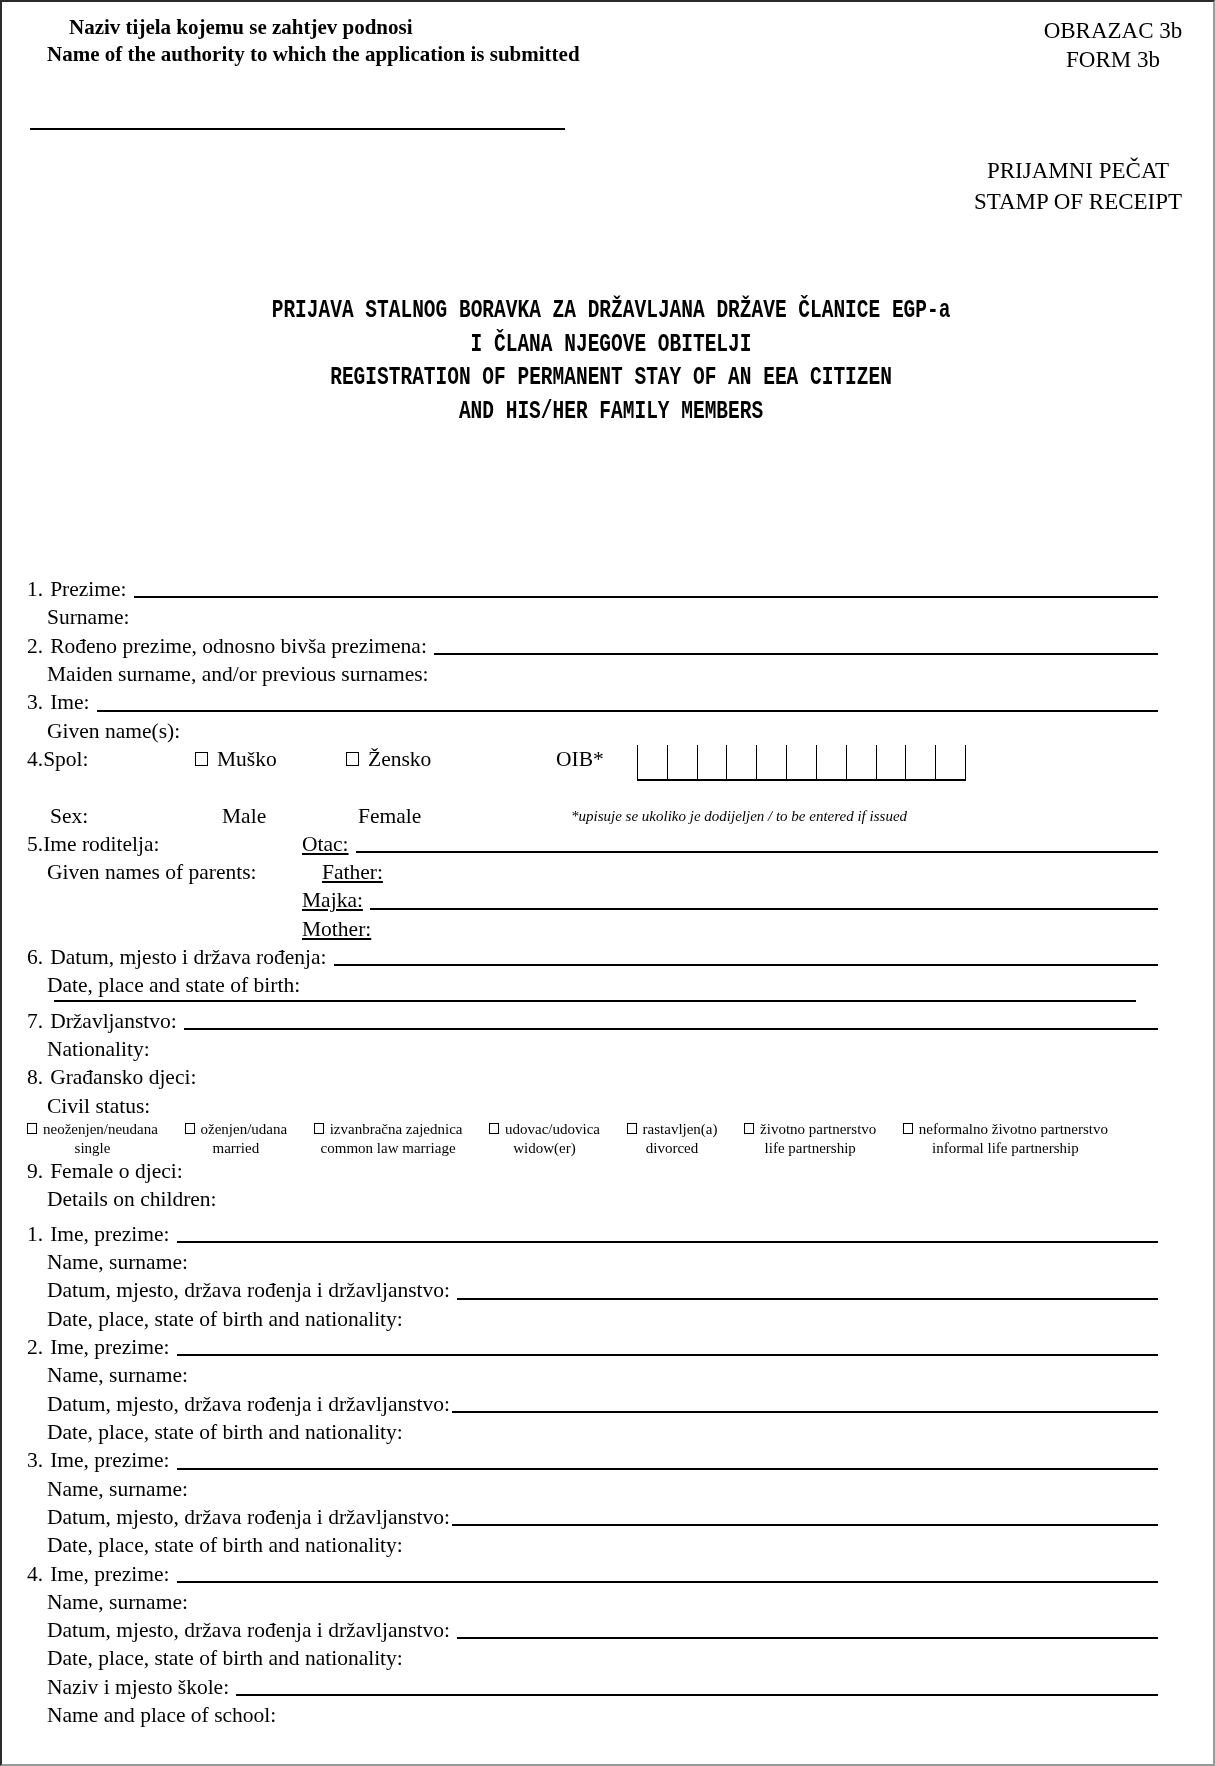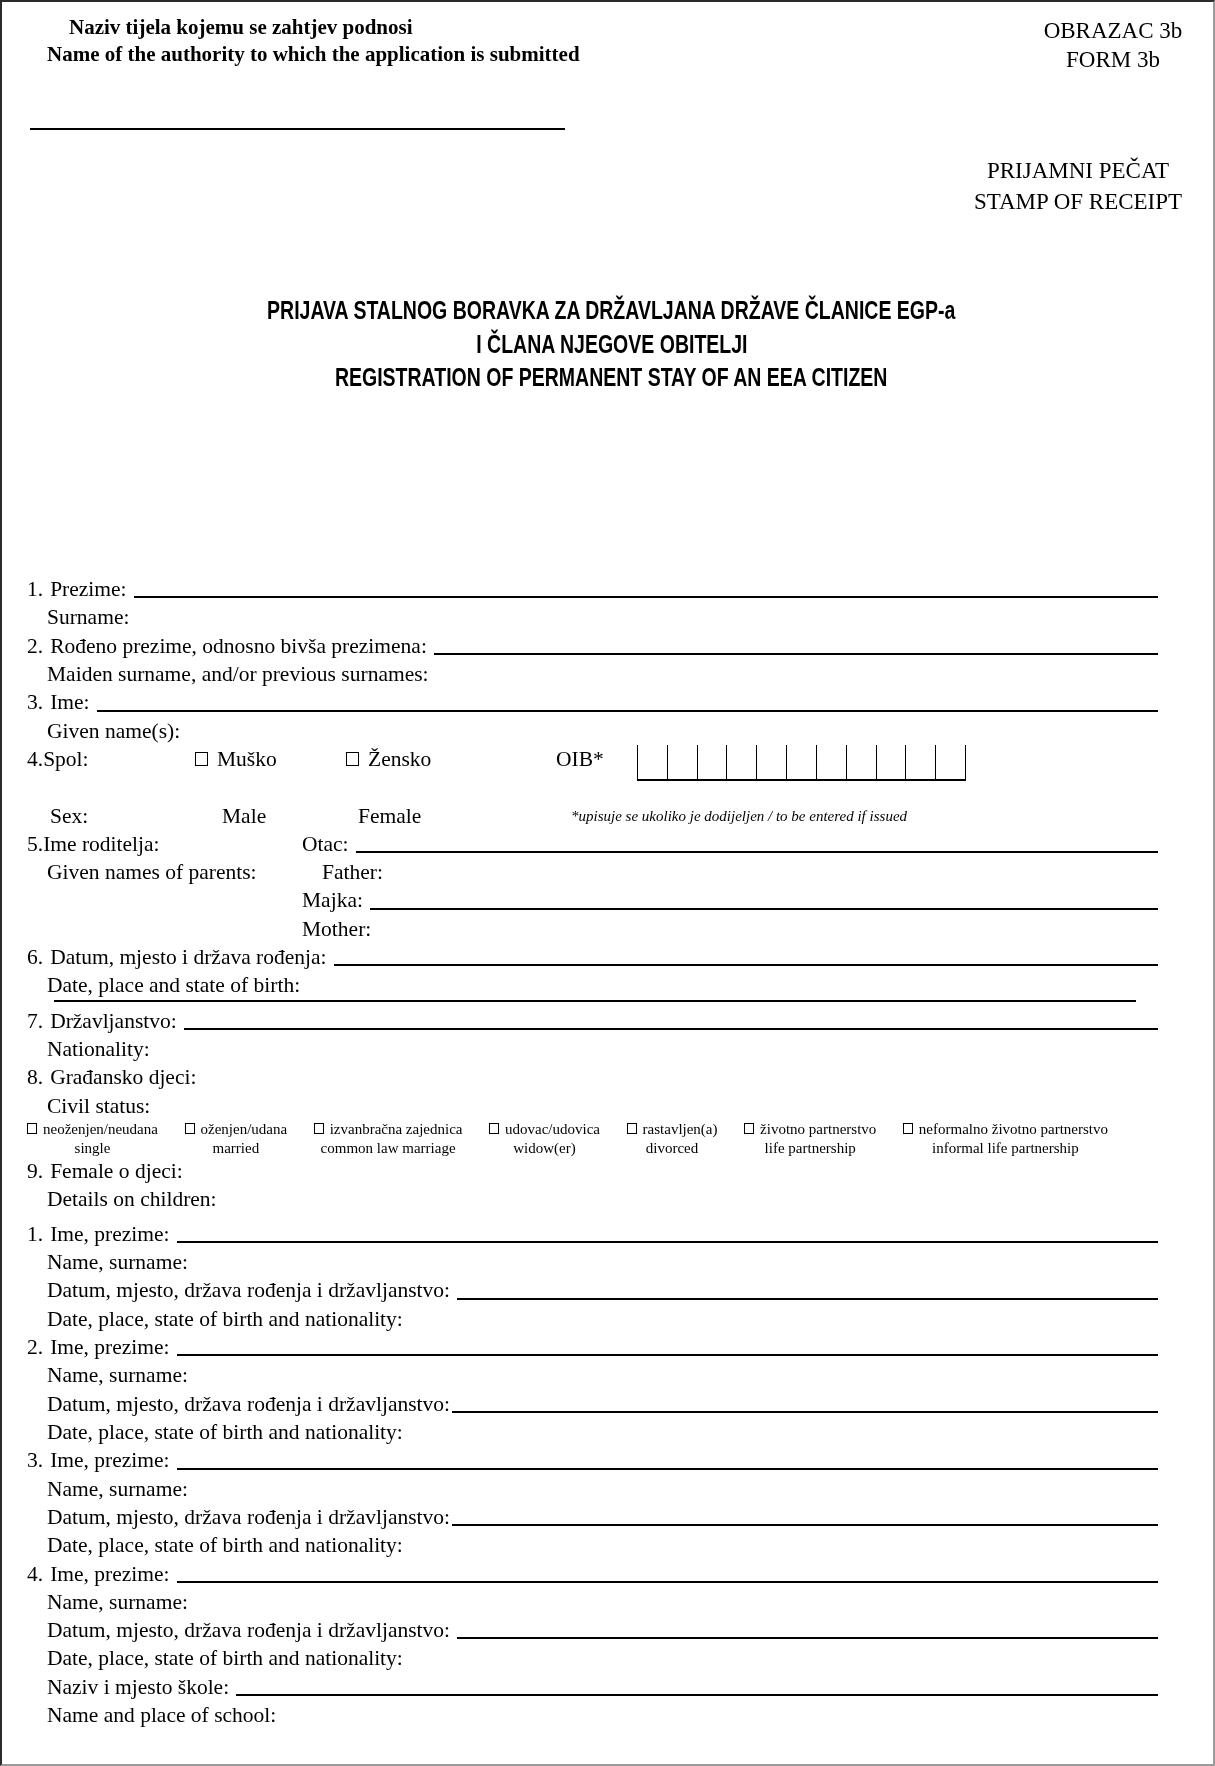--- a/index.html
+++ b/index.html
@@ -18,21 +18,21 @@
 
   
   .authority { position:absolute; left:45px; top:12px; font-size:21px; line-height:27px; white-space:nowrap;font-weight:bold; }
   .authority .l1 { padding-left:22px; }
   .authority-line { position:absolute; left:28px; top:102px; width:535px; height:24px; border-bottom:2px solid #000; }
   .form-code { position:absolute; right:24px; top:14px; width:152px; text-align:center; font-size:23px; line-height:29px; white-space:nowrap; }
   .stamp { position:absolute; right:14px; top:154px; width:242px; text-align:center; font-size:23px; line-height:30.5px; white-space:nowrap; }
 
   
   .title { position:absolute; left:0; right:0; top:292px; text-align:center;
-           font-family:Liberation Sans, sans-serif; font-weight:bold;
+           font-family:Liberation Mono, monospace; font-weight:bold;
            font-size:25px; line-height:33.5px;margin-left:8px; }
   .title div { white-space:nowrap; }
   .title span { display:inline-block; transform:scaleX(0.78); transform-origin:center; }
 
   
   .formbody { position:absolute; left:25px; right:55px; top:573px; font-size:21.5px; }
   .row { display:flex; line-height:28.32px; white-space:nowrap; }
   .row .num { margin-right:7px; }
   .indent { padding-left:20px; }
   .fill-line { flex:1 1 auto; border-bottom:2px solid #000; margin-bottom:5px; margin-left:7px; min-width:30px; }
@@ -46,21 +46,21 @@
   .comb { position:absolute; left:610px; top:5px; width:329px; height:34px; display:flex; border-bottom:2px solid #000; }
   .comb span { flex:1 1 auto; border-left:1.6px solid #000; }
   .comb span:last-child { border-right:1.6px solid #000; }
   .sex-row { position:relative; height:28.32px; line-height:28.32px; }
   .sex-row > span { position:absolute; top:0; white-space:nowrap; }
   .oib-note { font-size:15px; top:3px;font-style:italic; }
 
   
   .grid5 { display:flex; line-height:28.32px; white-space:nowrap; }
   .grid5 .c1 { flex:0 0 275px; }
-  .grid5 .c2 { flex:0 0 auto; }
+  .grid5 .c2 { flex:0 0 auto;text-decoration:underline; }
 
   
   .cs-row { display:flex; justify-content:space-between; margin-right:50px; font-size:15px; line-height:18.6px; }
   .cs-opt { text-align:center; white-space:nowrap; }
   .cs-opt .cbx2 { display:inline-block; width:8px; height:9px; border:1.1px solid #000; margin-right:6px; }
   .cs-opt .top { text-align:center; }
 
   .children { margin-top:6px; }
 </style>
 </head>
@@ -79,20 +79,21 @@
   <div class="authority-line"></div>
   <div class="stamp">
     <div>PRIJAMNI PEČAT</div>
     <div>STAMP OF RECEIPT</div>
   </div>
 
   <div class="title">
     <div><span>PRIJAVA STALNOG BORAVKA ZA DRŽAVLJANA DRŽAVE ČLANICE EGP-a</span></div>
     <div><span>I ČLANA NJEGOVE OBITELJI</span></div>
     <div><span>REGISTRATION OF PERMANENT STAY OF AN EEA CITIZEN</span></div>
+    <div><span>AND HIS/HER FAMILY MEMBERS</span></div>
   </div>
 
   <div class="formbody">
 
     <div class="row">
       <span class="num">1.</span>
         <span>Prezime:</span>
       <span class="fill-line"></span>
     </div>
     <div class="row indent">

